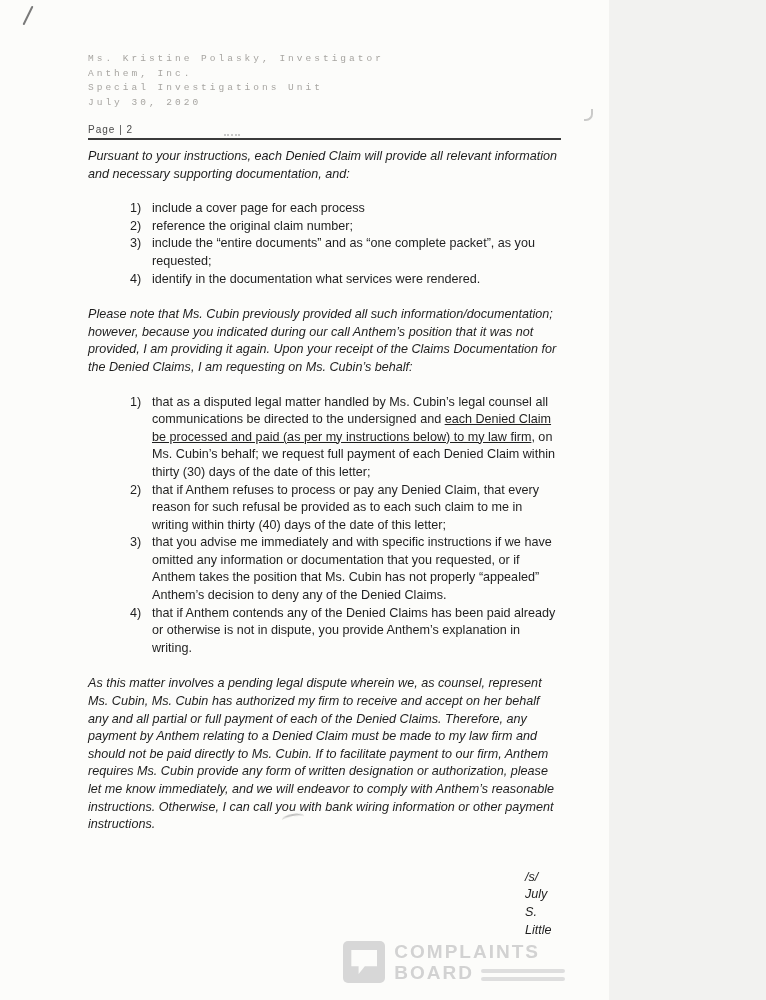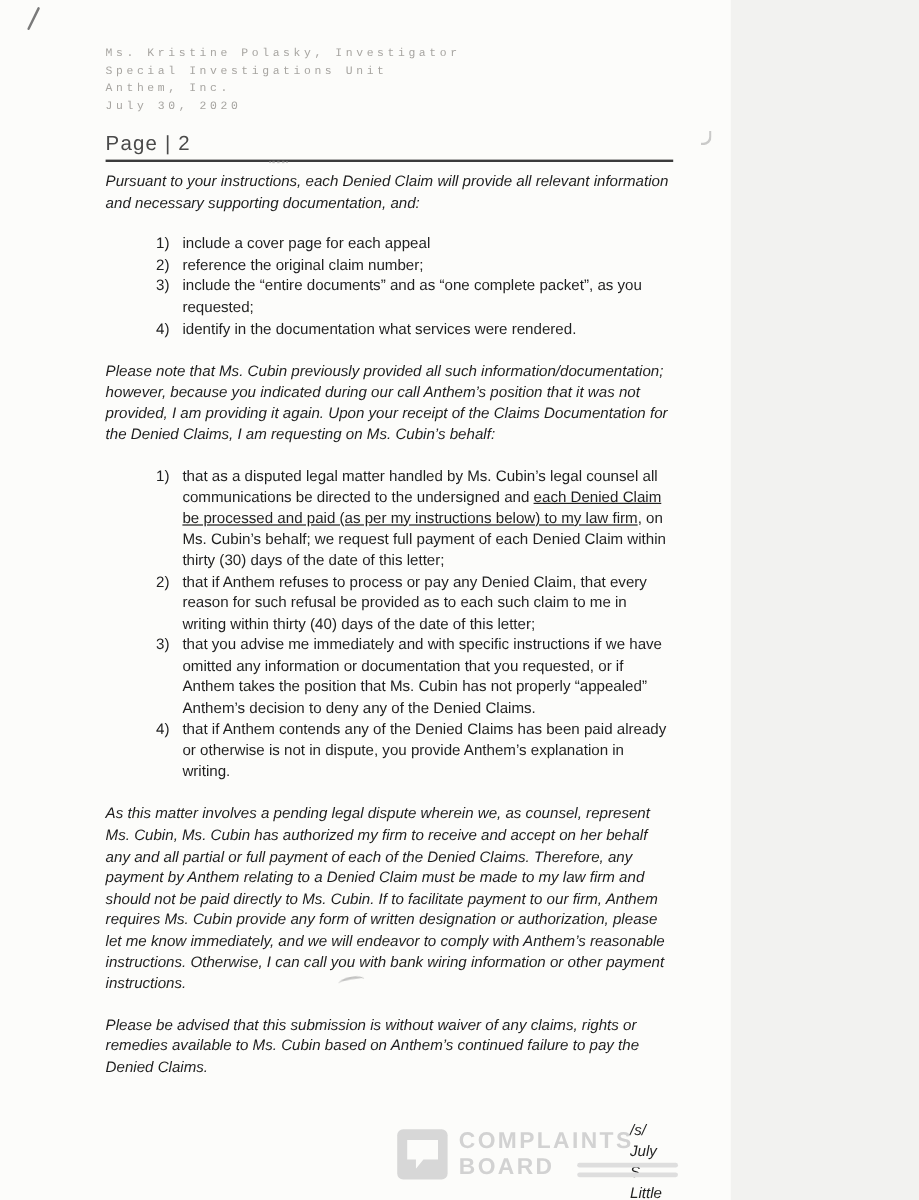--- a/index.html
+++ b/index.html
@@ -2,33 +2,33 @@
 <html><head>
 <meta charset="utf-8">
 <style>
   * { margin:0; padding:0; box-sizing:border-box; }
   html,body { width:766px; height:1000px; }
   body { background:#f2f2f0; font-family:"Liberation Sans", sans-serif; }
 
   .paper {
     position:relative; width:609px; height:1000px;
     background:#fcfcfa; overflow:hidden;
-    padding:38px 50px 0 88px; color:#1f1f1f;
+    padding:52px 50px 0 88px; color:#1f1f1f;
   }
 
   
   .typed-header {
     font-family:"Liberation Mono","DejaVu Sans Mono",monospace;
     font-size:9.5px; letter-spacing:3px;
     color:#a7a5a1; line-height:14.5px;
     white-space:nowrap;
   }
 
   .page-label {
-    margin-top:14px; font-size:17px; color:#4a4a4a; letter-spacing:1px;
+    margin-top:14px; font-size:10px; color:#4a4a4a; letter-spacing:1px;
   }
   .rule {
     border:none; border-top:2px solid #3b3b3b;
     margin:3px -2px 8px 0;
   }
 
   .para { font-size:12.6px; line-height:17.6px; margin-bottom:17px; color:#1e1e1e;font-style:italic; }
 
   .list { margin:17px 0 18px 42px; }
   .li { display:flex; font-size:12.6px; line-height:17.6px; }
@@ -49,50 +49,50 @@
 
   
   .watermark { position:absolute; right:44px; bottom:17px; display:flex; align-items:flex-start; gap:9px;margin-left:22px; }
   .wm-icon { width:42px; height:42px; background:#d7d7d7; border-radius:5px; position:relative; flex-shrink:0; }
   .wm-icon::after {
     content:""; position:absolute; left:8px; top:9px; width:26px; height:24px;
     background:#fcfcfa;
     clip-path:polygon(0 0,100% 0,100% 68%,52% 68%,28% 100%,28% 68%,0 68%);
   }
   .wm-text { font-weight:800; letter-spacing:2px; font-size:19px; line-height:21px; color:#d2d2d2; }
-  .wm-row2 { display:flex; align-items:center; gap:19px; }
+  .wm-row2 { display:flex; align-items:center; gap:7px; }
   .wm-tagline { display:flex; flex-direction:column; gap:4px; padding-top:4px; }
   .wm-tagline i { display:block; width:84px; height:4px; background:#dedede; border-radius:2px; }
 </style>
 </head>
 <body>
 
 <div class="paper">
 
   <div class="artifact corner-mark"></div>
   <div class="artifact smudge-topright"></div>
   <div class="artifact smudge-pagemark"></div>
   <div class="artifact squiggle-mid"></div>
 
   <div class="typed-header">
     <div>Ms. Kristine Polasky, Investigator</div>
+    <div>Anthem, Inc.</div>
     <div>Special Investigations Unit</div>
-    <div>Anthem, Inc.</div>
     <div>July 30, 2020</div>
   </div>
 
   <div class="page-label">Page | 2</div>
   <hr class="rule">
 
   <p class="para">Pursuant to your instructions, each Denied Claim will provide all relevant information and necessary supporting documentation, and:</p>
 
   <div class="list">
     <div class="li">
       <span class="num">1)</span>
-      <span class="txt">include a cover page for each appeal</span>
+      <span class="txt">include a cover page for each process</span>
     </div>
     <div class="li">
       <span class="num">2)</span>
       <span class="txt">reference the original claim number;</span>
     </div>
     <div class="li">
       <span class="num">3)</span>
       <span class="txt">include the “entire documents” and as “one complete packet”, as you requested;</span>
     </div>
     <div class="li">
@@ -116,21 +116,20 @@
       <span class="num">3)</span>
       <span class="txt">that you advise me immediately and with specific instructions if we have omitted any information or documentation that you requested, or if Anthem takes the position that Ms. Cubin has not properly “appealed” Anthem’s decision to deny any of the Denied Claims.</span>
     </div>
     <div class="li">
       <span class="num">4)</span>
       <span class="txt">that if Anthem contends any of the Denied Claims has been paid already or otherwise is not in dispute, you provide Anthem’s explanation in writing.</span>
     </div>
   </div>
 
   <p class="para">As this matter involves a pending legal dispute wherein we, as counsel, represent Ms. Cubin, Ms. Cubin has authorized my firm to receive and accept on her behalf any and all partial or full payment of each of the Denied Claims.  Therefore, any payment by Anthem relating to a Denied Claim must be made to my law firm and should not be paid directly to Ms. Cubin.  If to facilitate payment to our firm, Anthem requires Ms. Cubin provide any form of written designation or authorization, please let me know immediately, and we will endeavor to comply with Anthem’s reasonable instructions.  Otherwise, I can call you with bank wiring information or other payment instructions.</p>
-  <p class="para">Please be advised that this submission is without waiver of any claims, rights or remedies available to Ms. Cubin based on Anthem’s continued failure to pay the Denied Claims.</p>
 
   <div class="sig-block">
     <div class="sig-name">/s/ July S. Little</div>
   </div>
 
   <div class="watermark">
     <div class="wm-icon"></div>
     <div>
       <div class="wm-text">COMPLAINTS</div>
       <div class="wm-row2">

